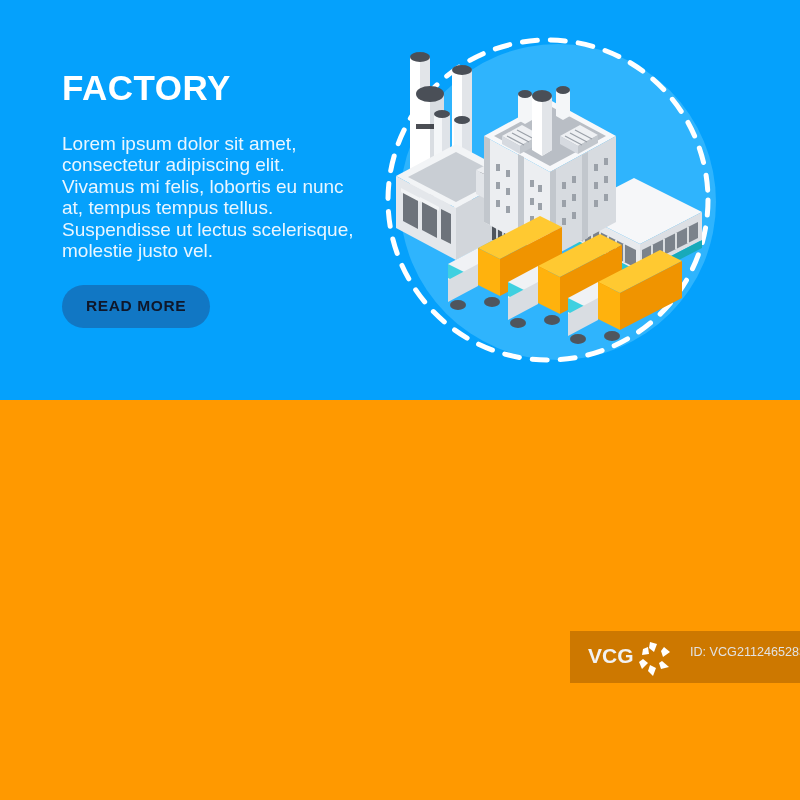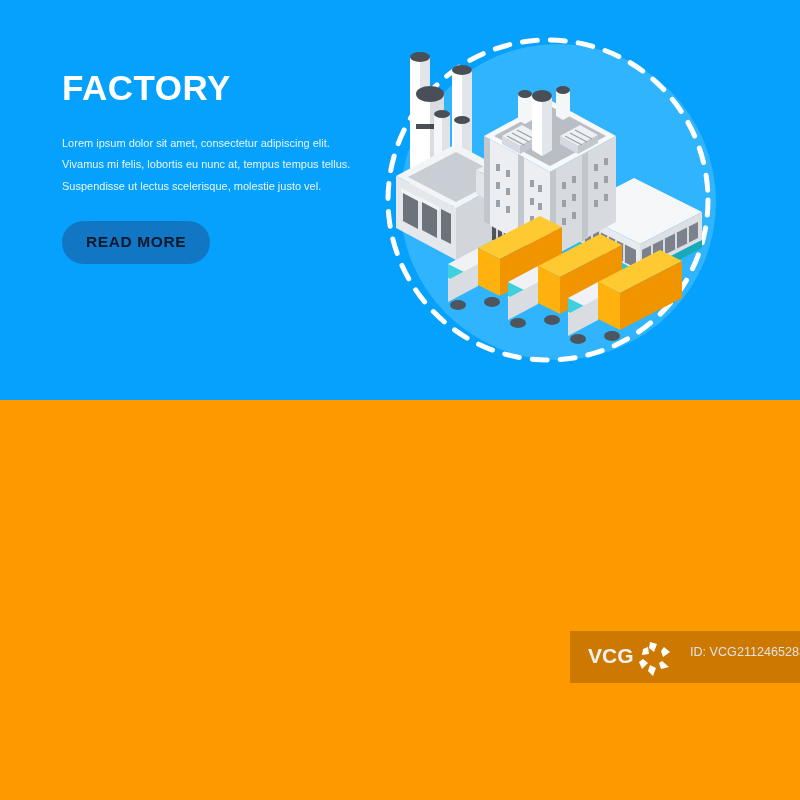--- a/index.html
+++ b/index.html
@@ -11,21 +11,21 @@
   #panel-factory{top:0;height:400px;background:#05a1fc;padding-left:12px;}
   #panel-production{top:400px;height:400px;background:#ff9900;}
 
   
   .copy{position:absolute;}
   #factory-copy{left:62px;top:70px;width:300px;}
 
   .title{font-size:35px;font-weight:bold;letter-spacing:.5px;margin:0 0 28px 0;line-height:1;}
   #factory-title{color:#ffffff;}
 
-  .body-text{font-size:11px;line-height:21.4px;margin:0;}
+  .body-text{font-size:19px;line-height:21.4px;margin:0;}
   #factory-text{color:#eaf6ff;}
 
   .readmore{
     display:inline-block;margin-top:24px;border:none;border-radius:22px;
     padding:12px 24px 13px 24px;font-size:15.5px;font-weight:bold;
     letter-spacing:.6px;color:#0f172a;cursor:pointer;font-family:"Liberation Sans",sans-serif;
   }
   #factory-button{background:#1177c4;}
 
   

